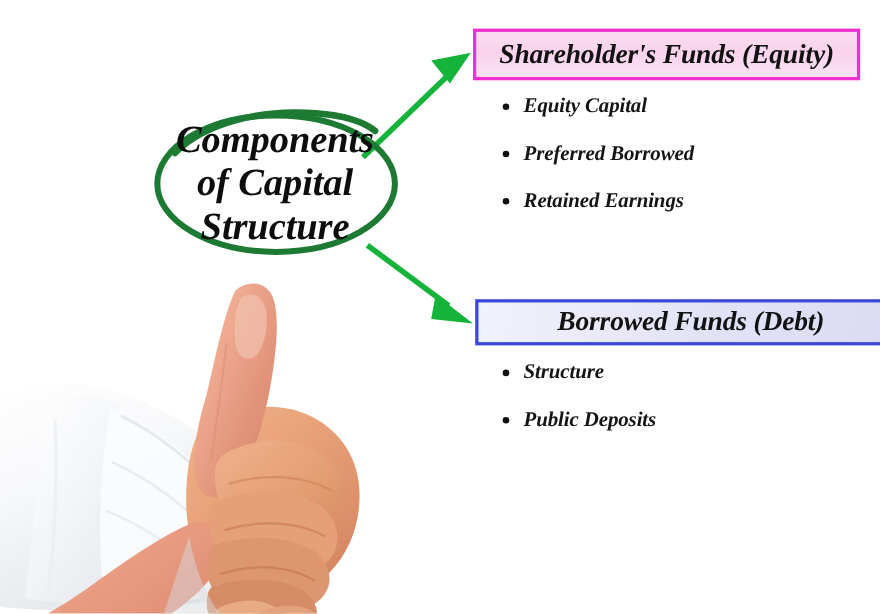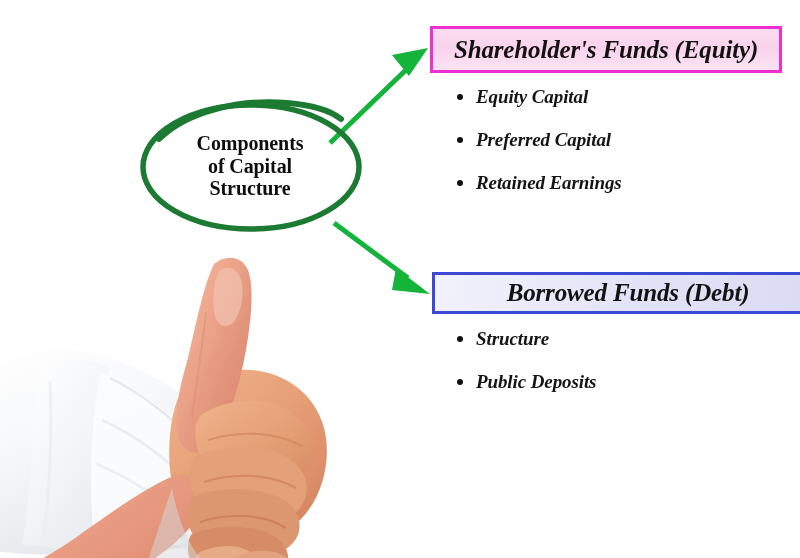--- a/index.html
+++ b/index.html
@@ -34,22 +34,23 @@
   #center-label {
     position: absolute;
     left: 0;
     top: 0;
     width: 218px;
     height: 126px;
     display: flex;
     flex-direction: column;
     align-items: center;
     justify-content: center;
+    font-style: italic;
     font-weight: bold;
-    font-size: 20px;
+    font-size: 35px;
     line-height: 1.12;
     color: #0d0d0d;
     letter-spacing: -0.1px;
     text-align: center;
     white-space: nowrap;
   }
   #center-label .ln { display: block; }
 
   
   #arrows {
@@ -261,21 +262,21 @@
   <div class="header-box" id="equity-box">
     <span>Shareholder's Funds (Equity)</span>
   </div>
   <ul class="bullet-list" id="equity-list">
     <li>
       <span class="dot"></span>
       <span>Equity Capital</span>
     </li>
     <li>
       <span class="dot"></span>
-      <span>Preferred Capital</span>
+      <span>Preferred Borrowed</span>
     </li>
     <li>
       <span class="dot"></span>
       <span>Retained Earnings</span>
     </li>
   </ul>
 
   <div class="header-box" id="debt-box">
     <span>Borrowed Funds (Debt)</span>
   </div>

